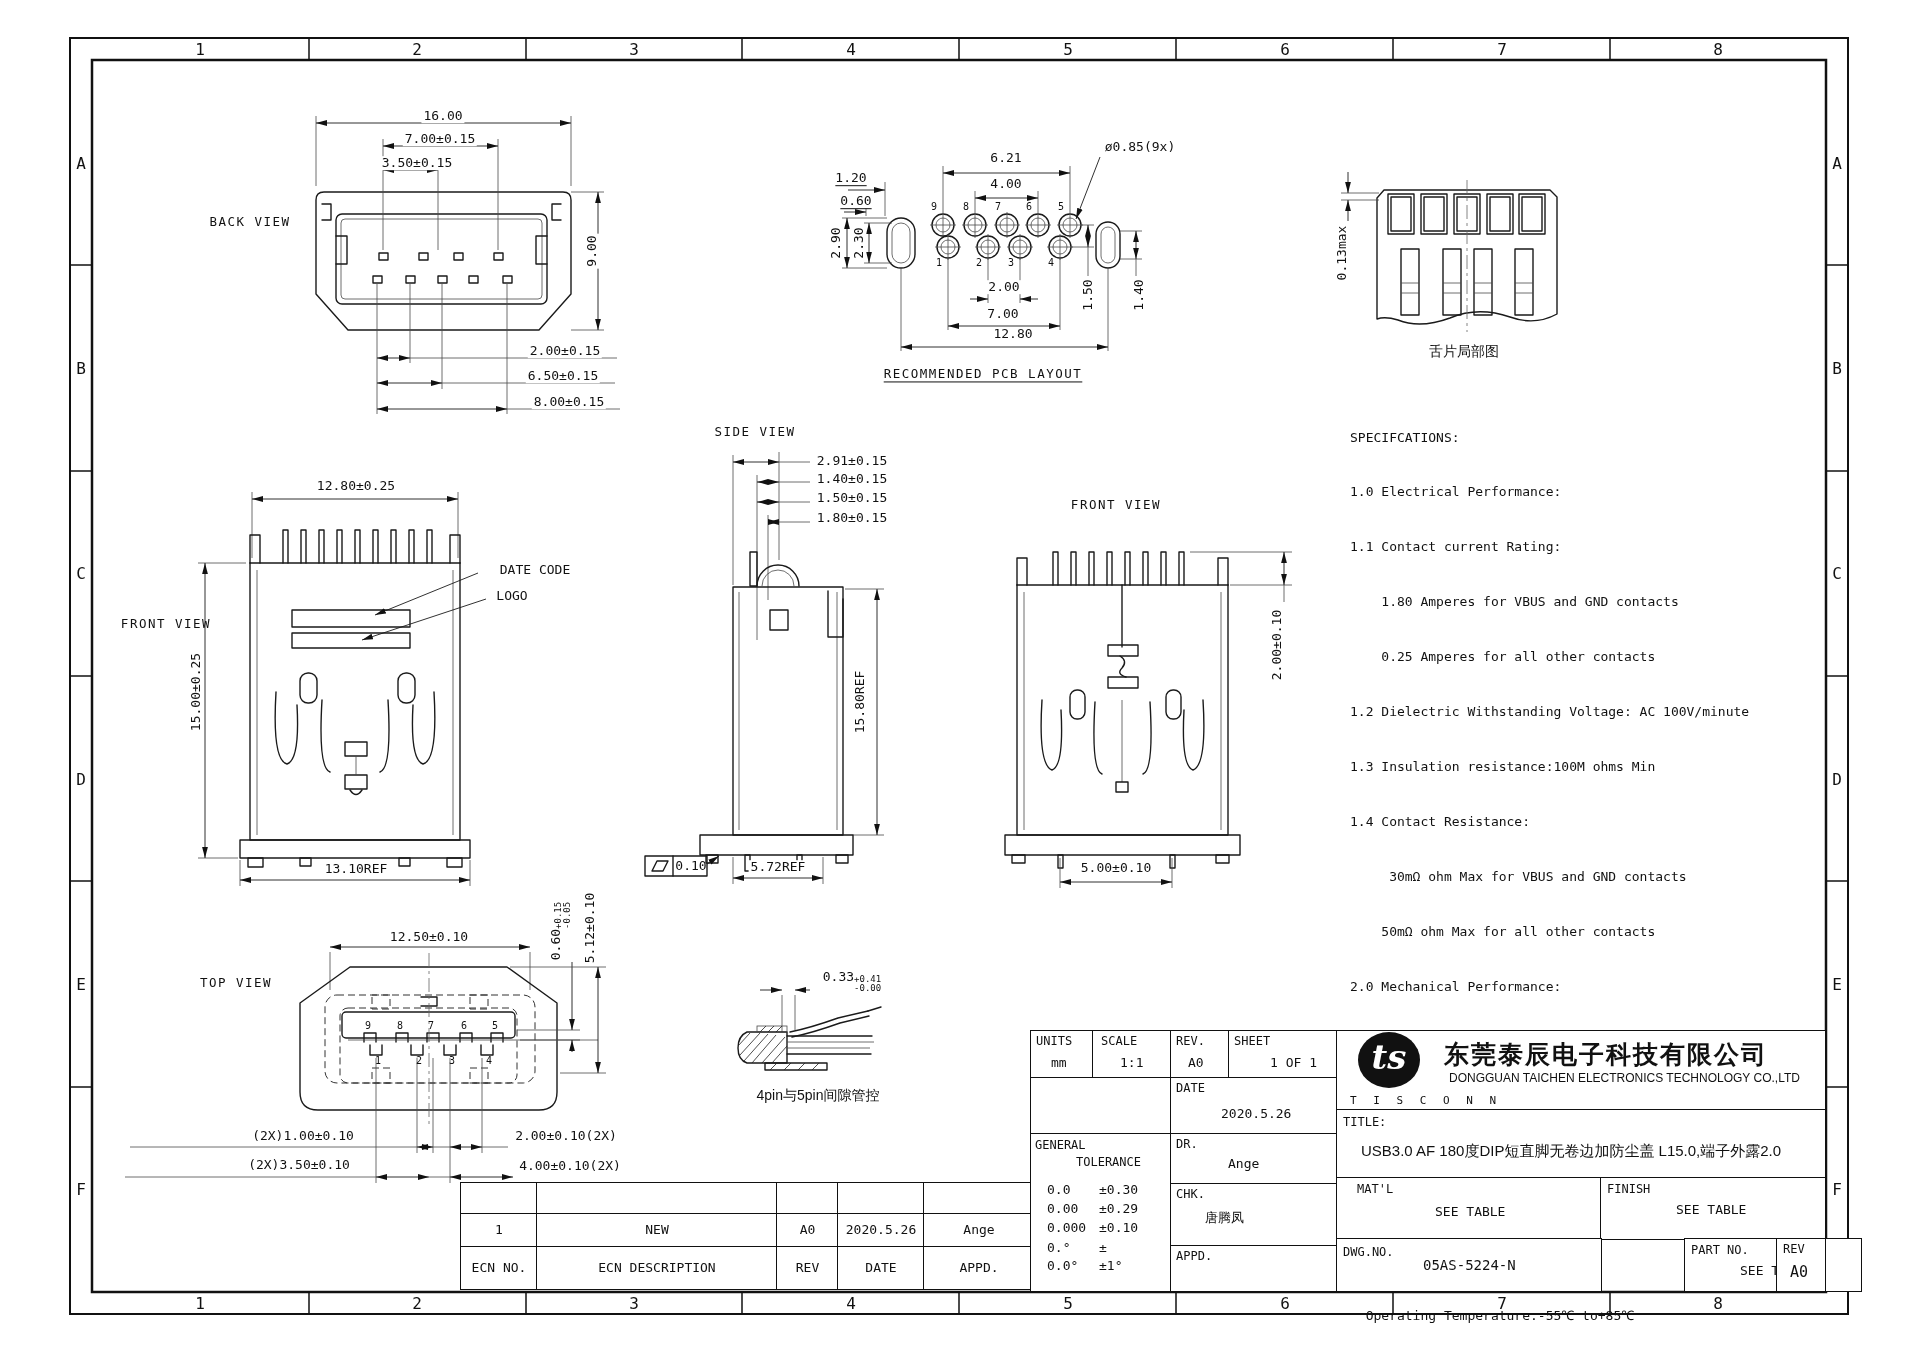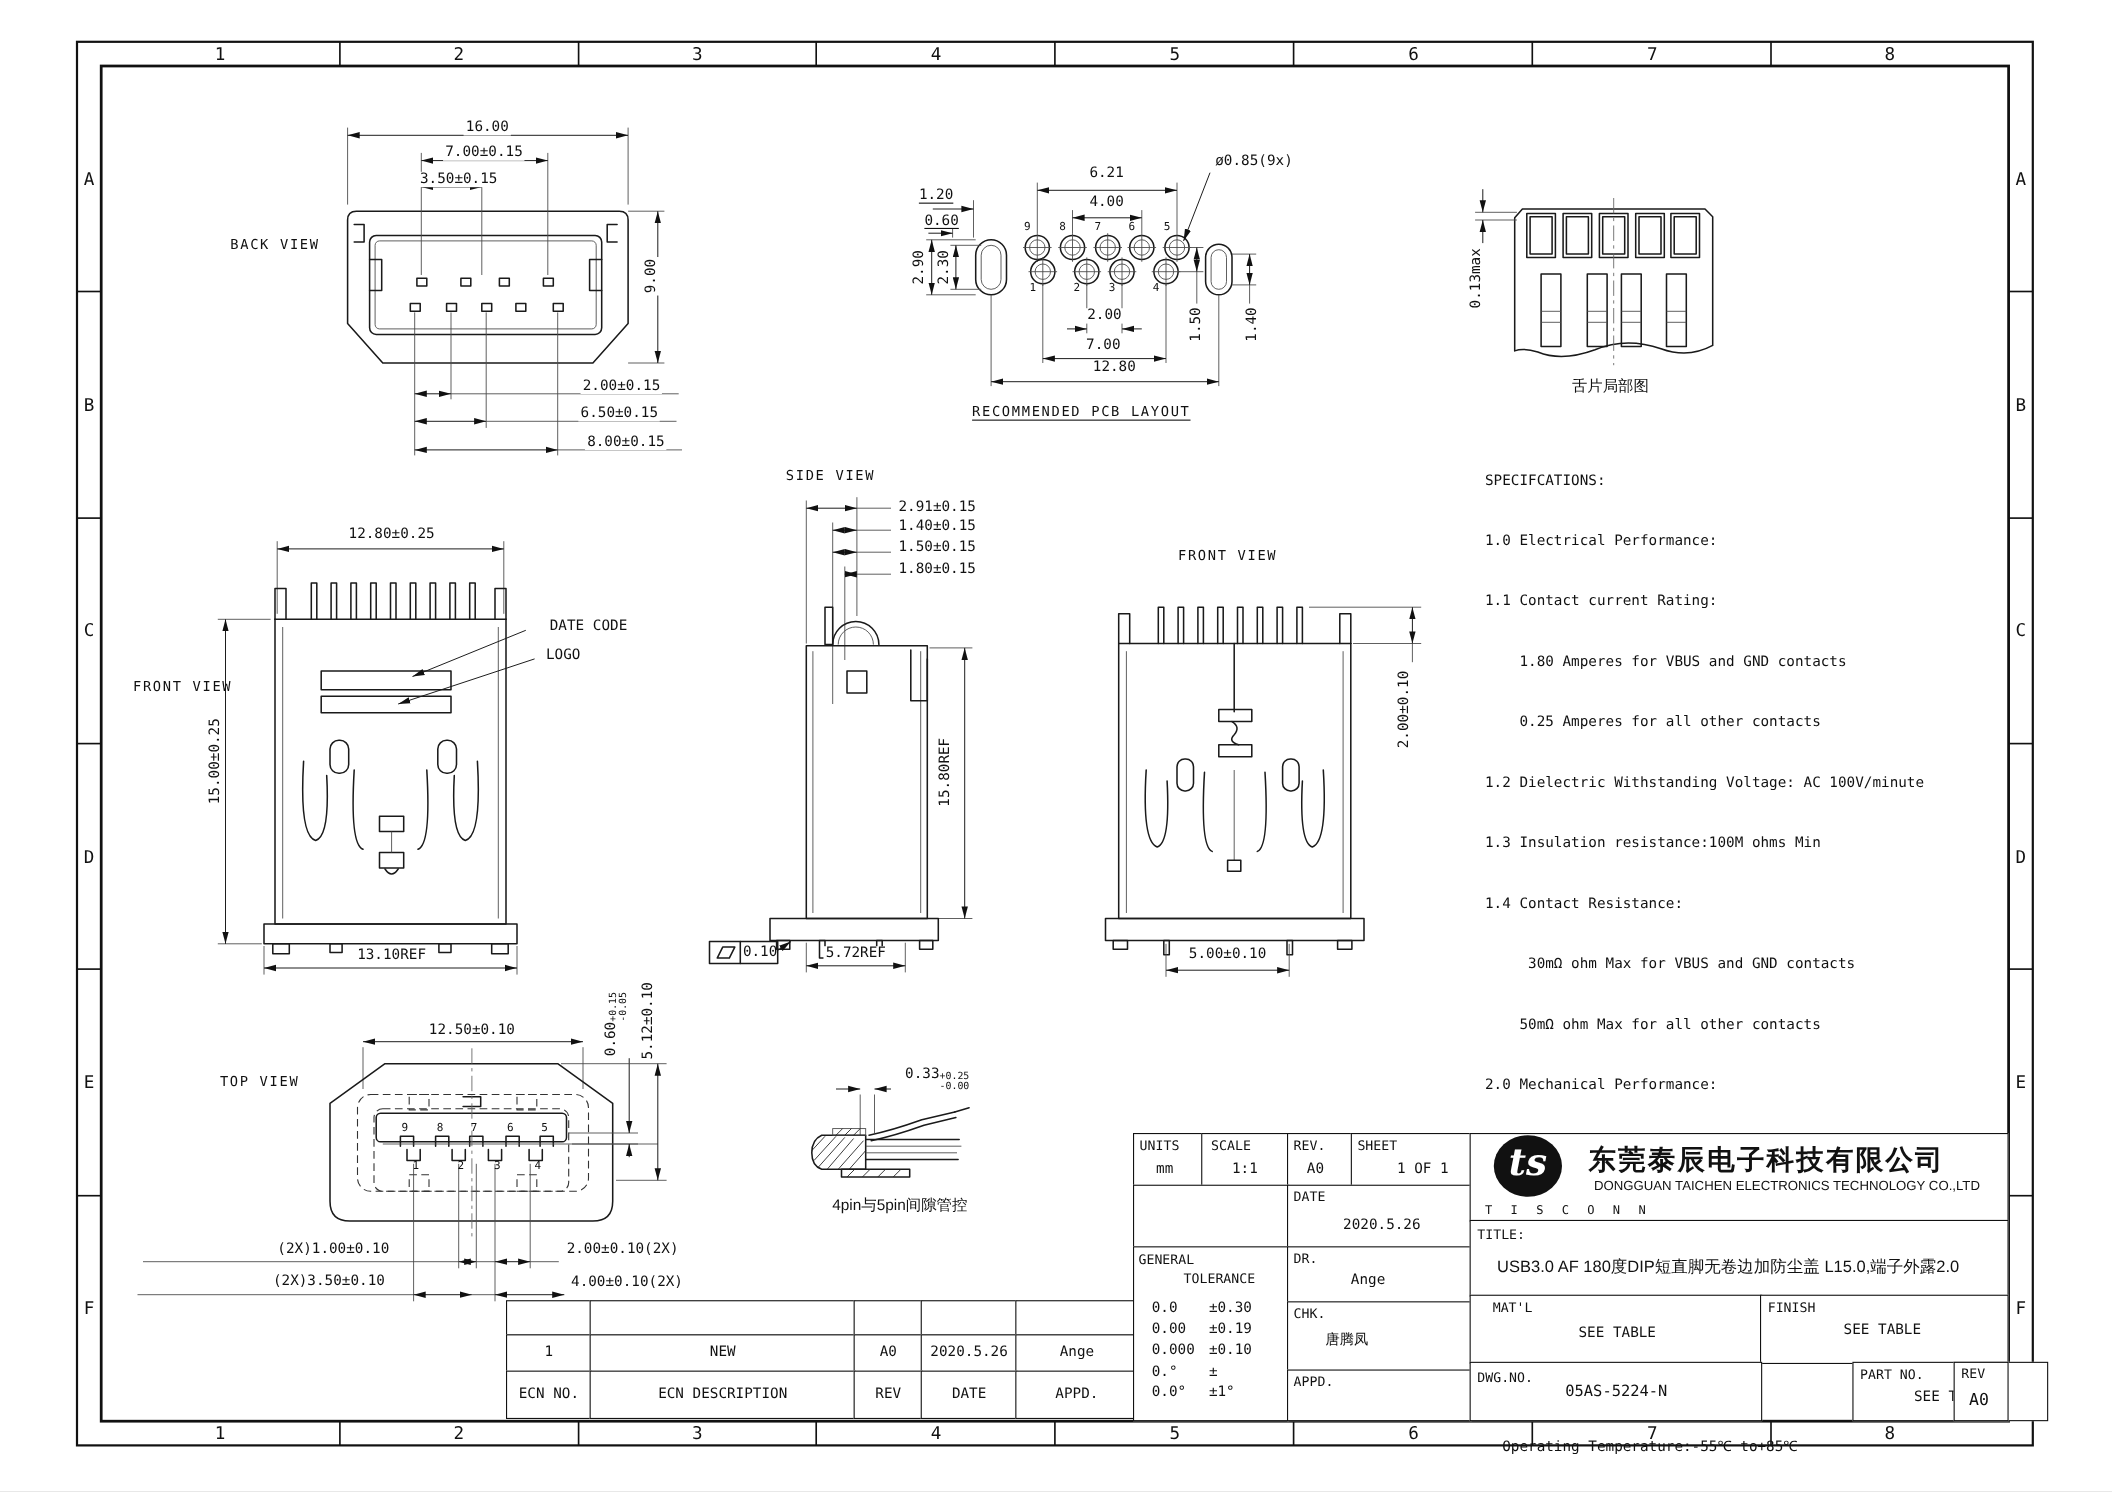--- a/index.html
+++ b/index.html
@@ -610,21 +610,21 @@
   <div class="lbl pin" style="left:495px;top:1026px">5</div>
   <div class="lbl pin" style="left:378px;top:1061px">1</div>
   <div class="lbl pin" style="left:419px;top:1061px">2</div>
   <div class="lbl pin" style="left:452px;top:1061px">3</div>
   <div class="lbl pin" style="left:489px;top:1061px">4</div>
 </div>
 
 <div>
   <div class="lbl" style="left:852px;top:981px">
     <span>0.33</span><span class="stk">
-          <span>+0.25</span>
+          <span>+0.41</span>
           <span>-0.00</span>
         </span>
   </div>
   <div class="lbl cap-cn" style="left:818px;top:1095px">4pin与5pin间隙管控</div>
 </div>
 
 <div>
   <div class="cell" style="left:460px;top:1182px;width:78px;height:32px"></div>
   <div class="cell" style="left:536px;top:1182px;width:242px;height:32px"></div>
   <div class="cell" style="left:776px;top:1182px;width:63px;height:32px"></div>
@@ -683,21 +683,21 @@
   <div class="cell" style="left:1170px;top:1077px;width:168px;height:58px">
     <span class="cl" style="left:5px;top:3px">DATE</span>
     <span class="cv" style="left:50px;top:28px">2020.5.26</span>
   </div>
   <div class="cell" style="left:1030px;top:1133px;width:142px;height:159px">
     <span class="cl" style="left:4px;top:4px">GENERAL</span>
     <span class="cl" style="left:45px;top:21px">TOLERANCE</span>
     <span class="cv" style="left:16px;top:48px">0.0</span>
     <span class="cv" style="left:68px;top:48px">±0.30</span>
     <span class="cv" style="left:16px;top:67px">0.00</span>
-    <span class="cv" style="left:68px;top:67px">±0.19</span>
+    <span class="cv" style="left:68px;top:67px">±0.29</span>
     <span class="cv" style="left:16px;top:86px">0.000</span>
     <span class="cv" style="left:68px;top:86px">±0.10</span>
     <span class="cv" style="left:16px;top:106px">0.°</span>
     <span class="cv" style="left:68px;top:106px">±</span>
     <span class="cv" style="left:16px;top:124px">0.0°</span>
     <span class="cv" style="left:68px;top:124px">±1°</span>
   </div>
   <div class="cell" style="left:1170px;top:1133px;width:168px;height:52px">
     <span class="cl" style="left:5px;top:3px">DR.</span>
     <span class="cv" style="left:57px;top:22px">Ange</span>

